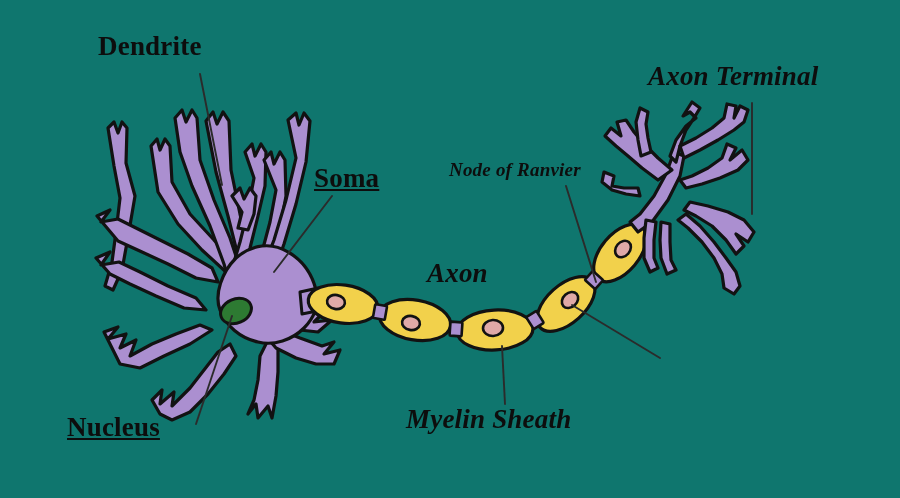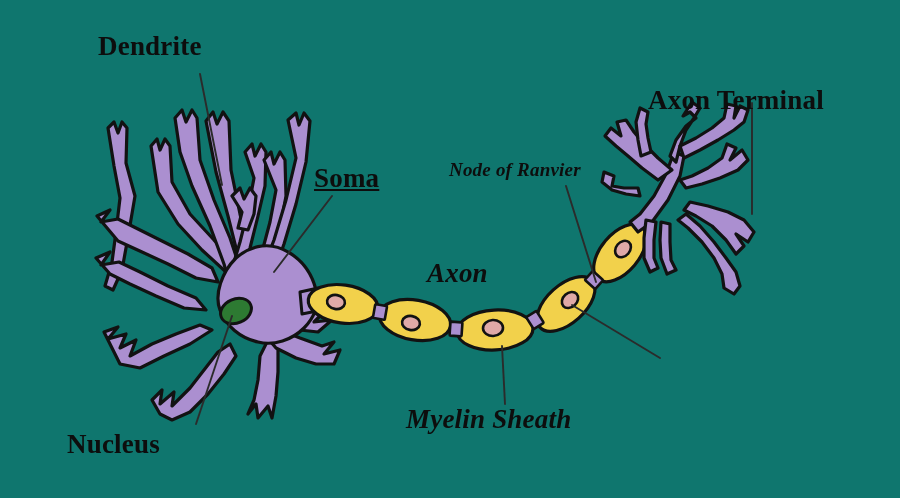--- a/index.html
+++ b/index.html
@@ -203,22 +203,22 @@
       <line x1="752" y1="103" x2="752" y2="214"></line>
     </g>
   </svg>
 
   <div class="label label-lg" style="left:98px; top:33px;">Dendrite</div>
 
   <div class="label label-lg" style="left:314px; top:165px;text-decoration:underline;">Soma</div>
 
   <div class="label label-lg" style="left:427px; top:260px;font-style:italic;">Axon</div>
 
-  <div class="label label-lg" style="left:648px; top:87px;">Axon Terminal</div>
+  <div class="label label-lg" style="left:648px; top:63px;font-style:italic;">Axon Terminal</div>
 
   <div class="label label-sm" style="left:449px; top:160px;font-style:italic;">Node of Ranvier</div>
 
 
   <div class="label label-lg" style="left:406px; top:406px;font-style:italic;">Myelin Sheath</div>
 
-  <div class="label label-lg" style="left:67px; top:431px;">Nucleus</div>
+  <div class="label label-lg" style="left:67px; top:414px;text-decoration:underline;">Nucleus</div>
 
 </div>
 
 </body></html>

